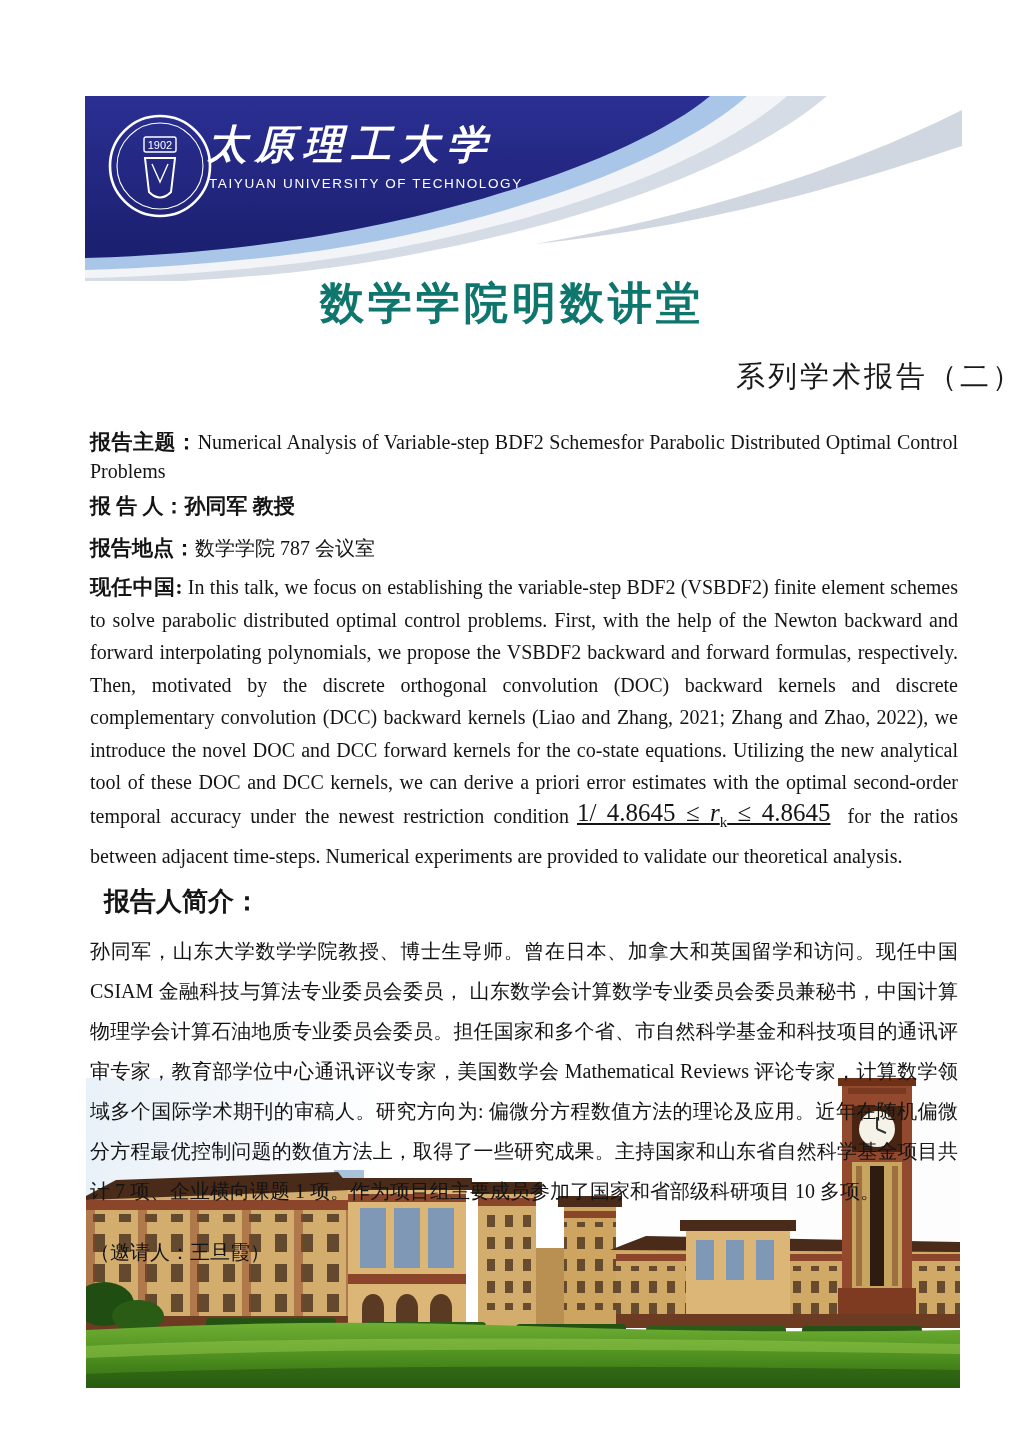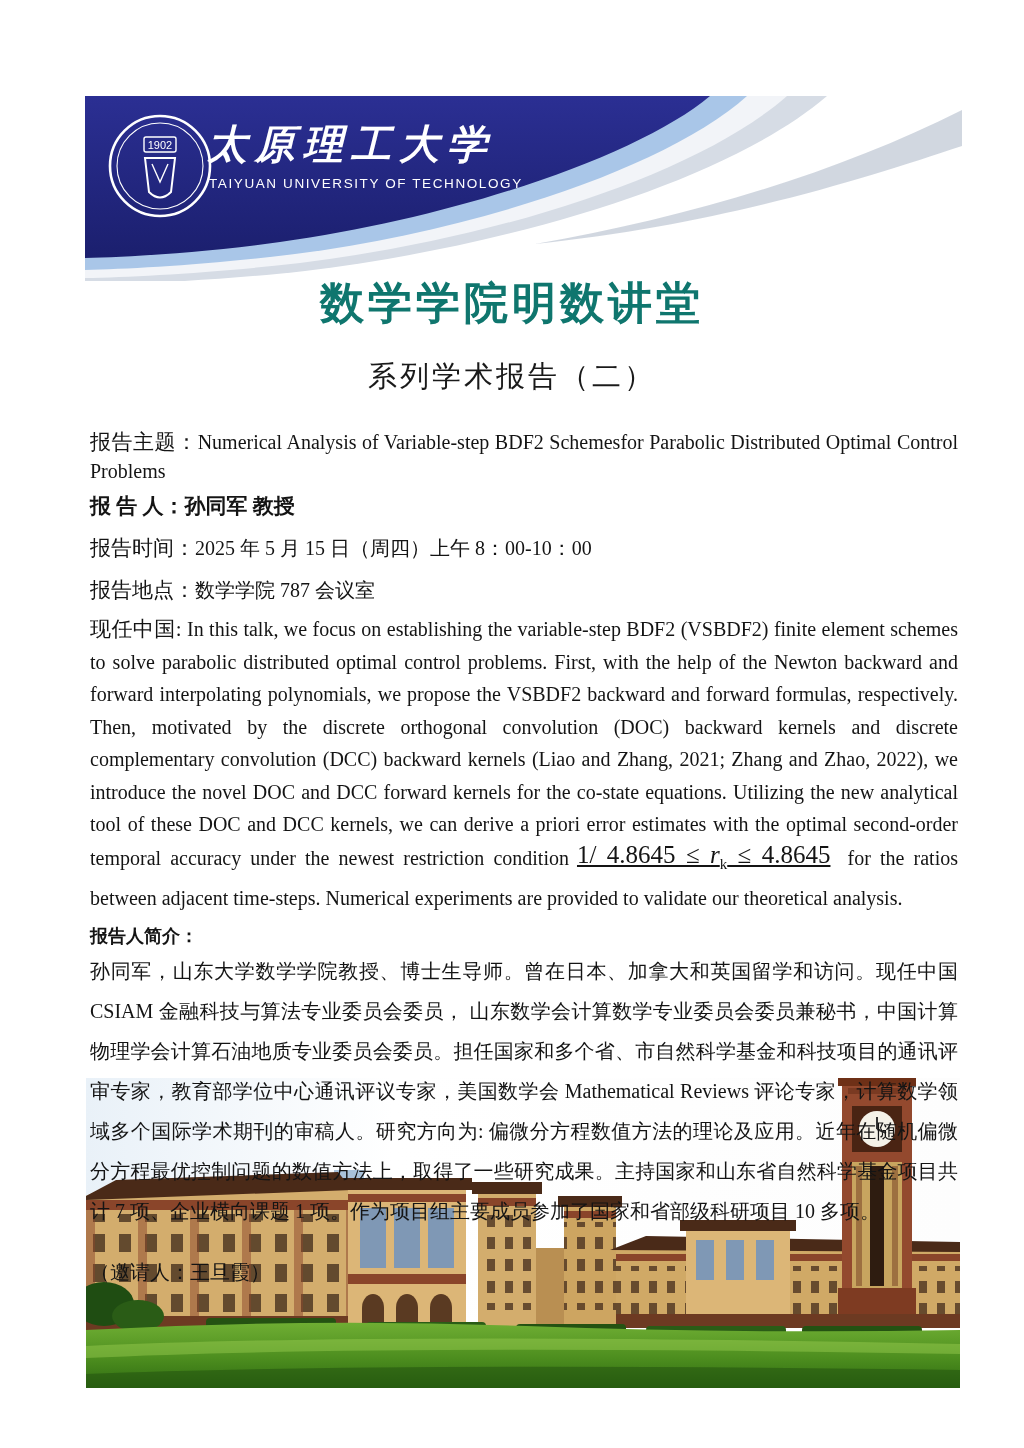--- a/index.html
+++ b/index.html
@@ -7,37 +7,37 @@
     width:1024px;height:1448px;background:#ffffff;position:relative;overflow:hidden;
     font-family:"Liberation Serif","DejaVu Serif",serif;color:#141414;
   }
   .banner{position:absolute;left:85px;top:96px;width:877px;height:185px;text-align:center;}
   .banner svg{display:block;}
   .page-title{
     position:absolute;left:0;top:274px;width:100%;text-align:center;
     font-size:44px;font-weight:bold;letter-spacing:4px;color:#0f766e;
   }
   .page-subtitle{
-    position:absolute;left:0;top:357px;width:100%;text-align:center;
+    position:absolute;left:0;top:357px;width:100%;text-align:right;
     font-size:29px;letter-spacing:3px;color:#1a1a1a;
   }
   .content{
     position:absolute;left:90px;top:428px;width:868px;z-index:2;
     font-size:20px;text-align:justify;
   }
   .field{line-height:29px;margin:0 0 13px;}
   .field.topic{margin-bottom:6px;}
   .field.venue{margin-bottom:8px;}
-  .lbl{font-weight:normal;font-size:21px;}
+  .lbl{font-weight:bold;font-size:21px;}
   .speaker-line{font-weight:bold;font-size:21px;}
   .abstract{line-height:32.5px;margin:0 0 6px;}
   .frm{font-size:25px;margin:0 8px;white-space:nowrap;position:relative;top:-2px;text-decoration:underline;}
   .frm i{font-family:"Liberation Serif",serif;}
   .frm sub{font-size:15px;}
-  .bio-label{font-weight:bold;font-size:18px;line-height:30px;margin:0;}
+  .bio-label{font-weight:bold;font-size:26px;line-height:30px;margin:14px;}
   .bio{line-height:40px;margin:0;}
   .inviter{margin-top:26px;line-height:30px;}
   .photo{position:absolute;left:86px;top:1078px;width:874px;height:310px;z-index:1;}
   .photo svg{display:block;}
 </style>
 </head>
 <body>
 
 <div class="banner">
   <svg width="877" height="185" viewBox="0 0 877 185">
@@ -74,21 +74,20 @@
 
 <div class="page-title">数学学院明数讲堂</div>
 <div class="page-subtitle">系列学术报告（二）</div>
 
 <div class="content">
 
   <p class="field topic"><span class="lbl">报告主题：</span><span>Numerical Analysis of Variable-step BDF2 Schemesfor Parabolic Distributed Optimal Control Problems</span></p>
 
   <p class="field speaker-line"><span>报 告 人：</span><span>孙同军 教授</span></p>
 
-  <p class="field"><span class="lbl">报告时间：</span><span>2025 年 5 月 15 日（周四）上午 8：00-10：00</span></p>
 
   <p class="field venue"><span class="lbl">报告地点：</span><span>数学学院 787 会议室</span></p>
 
   <p class="abstract"><span class="lbl">现任中国:</span>
     <span>In this talk, we focus on establishing the variable-step BDF2 (VSBDF2) finite element schemes to solve parabolic distributed optimal control problems. First, with the help of the Newton backward and forward interpolating polynomials, we propose the VSBDF2 backward and forward formulas, respectively. Then, motivated by the discrete orthogonal convolution (DOC) backward kernels and discrete complementary convolution (DCC) backward kernels (Liao and Zhang, 2021; Zhang and Zhao, 2022), we introduce the novel DOC and DCC forward kernels for the co-state equations. Utilizing the new analytical tool of these DOC and DCC kernels, we can derive a priori error estimates with the optimal second-order temporal accuracy under the newest restriction condition</span><span class="frm"><span>1/ 4.8645 ≤ </span><i>r</i><sub>k</sub><span> ≤ 4.8645</span></span>
     <span>for the ratios between adjacent time-steps.  Numerical experiments are provided to validate our theoretical analysis.</span></p>
 
   <p class="bio-label">报告人简介：</p>
   <p class="bio">孙同军，山东大学数学学院教授、博士生导师。曾在日本、加拿大和英国留学和访问。现任中国 CSIAM 金融科技与算法专业委员会委员， 山东数学会计算数学专业委员会委员兼秘书，中国计算物理学会计算石油地质专业委员会委员。担任国家和多个省、市自然科学基金和科技项目的通讯评审专家，教育部学位中心通讯评议专家，美国数学会 Mathematical Reviews 评论专家，计算数学领域多个国际学术期刊的审稿人。研究方向为: 偏微分方程数值方法的理论及应用。近年在随机偏微分方程最优控制问题的数值方法上，取得了一些研究成果。主持国家和山东省自然科学基金项目共计 7 项、企业横向课题 1 项。作为项目组主要成员参加了国家和省部级科研项目 10 多项。</p>
 

